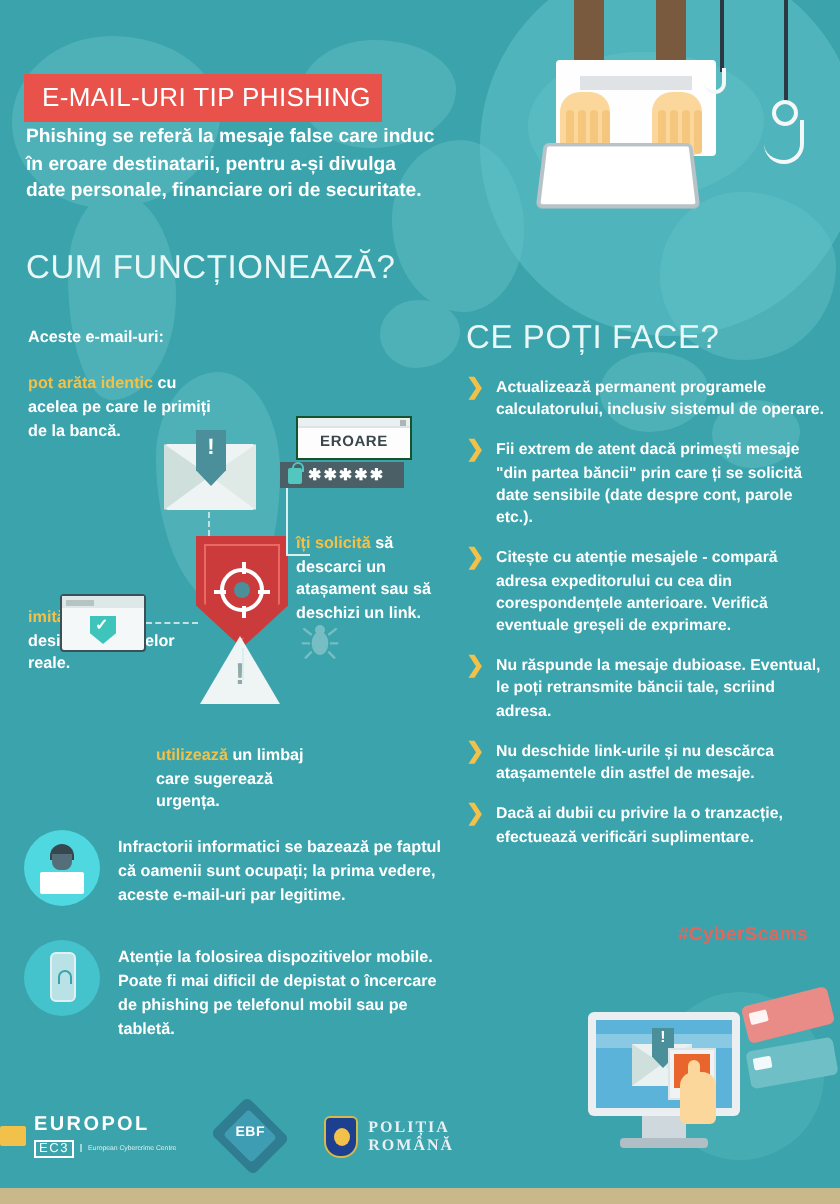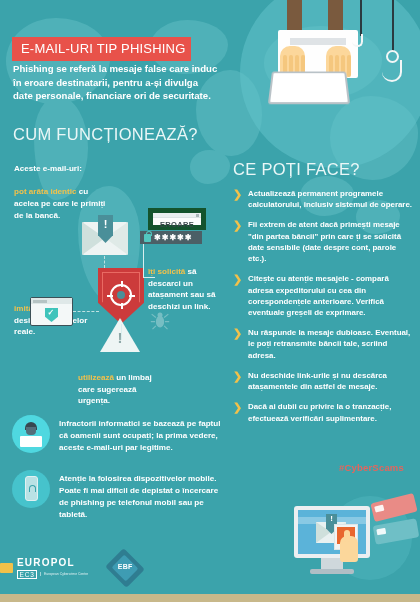--- a/index.html
+++ b/index.html
@@ -81,21 +81,21 @@
   .envelope { position: absolute; left: 82px; top: 222px; width: 46px; height: 33px; }
   .env-body { position: absolute; inset: 0; background: #eef4f3; border-radius: 2px; }
   .env-flapL { position: absolute; left: 0; top: 0; width: 0; height: 0;
                border-left: 23px solid #cfe0dc; border-top: 16px solid transparent; border-bottom: 17px solid transparent; }
   .env-flapR { position: absolute; right: 0; top: 0; width: 0; height: 0;
                border-right: 23px solid #dfeae7; border-top: 16px solid transparent; border-bottom: 17px solid transparent; }
   .env-badge { position: absolute; left: 16px; top: -7px; width: 15px; height: 28px; background:#4a8f99;
                clip-path: polygon(0 0,100% 0,100% 72%,50% 100%,0 72%); }
   .env-badge span { position:absolute; left:0; right:0; top:4px; text-align:center; color:#fff; font-size:11px; font-weight:bold; line-height:1; }
 
-  .errwin { position: absolute; left: 148px; top: 208px; width: 58px; height: 22px; background:#fdfdfd; border:5px solid #14532d; }
+  .errwin { position: absolute; left: 148px; top: 208px; width: 58px; height: 22px; background:#fdfdfd; border:1px solid #14532d; }
   .errwin .bar { position:absolute; left:0; right:0; top:0; height:5px; background:#eaeff0; border-bottom:1px solid #dde4e5;}
   .errwin .bar b { position:absolute; right:2px; top:1px; width:3px; height:3px; background:#aab6b8; display:block;}
   .errwin .lbl { position:absolute; left:0; right:0; top:7px; text-align:center; font-size:7.5px; color:#39464a; font-weight:bold; letter-spacing:.3px;}
 
   .pwdbar { position:absolute; left:140px; top:231px; width:62px; height:13px; background:#4b5f66; display:flex; align-items:center; padding-left:4px; gap:3px;}
   .pwdbar .lock { width:7px; height:8px; background:#52c7c0; border-radius:1px; position:relative;}
   .pwdbar .lock::before { content:""; position:absolute; left:1.5px; top:-3px; width:4px; height:4px; border:1.2px solid #52c7c0; border-bottom:none; border-radius:3px 3px 0 0;}
   .pwdbar .dots { color:#fff; font-size:8px; letter-spacing:1px; line-height:1; font-weight:bold;}
 
   .shield { position: absolute; left: 98px; top: 268px; width: 46px; height: 56px;
@@ -388,15 +388,22 @@
         </span>
       </span>
     </div>
 
     <div class="ebf">
       <span class="dia"></span>
         <span class="dia2"></span>
       <span class="lbl">EBF</span>
     </div>
 
+    <div class="pol">
+      <span class="crest"></span>
+      <span class="ptxt">
+        <b>POLIȚIA</b>
+        <b>ROMÂNĂ</b>
+      </span>
+    </div>
   </div>
 
 </div>
 
 </body></html>

